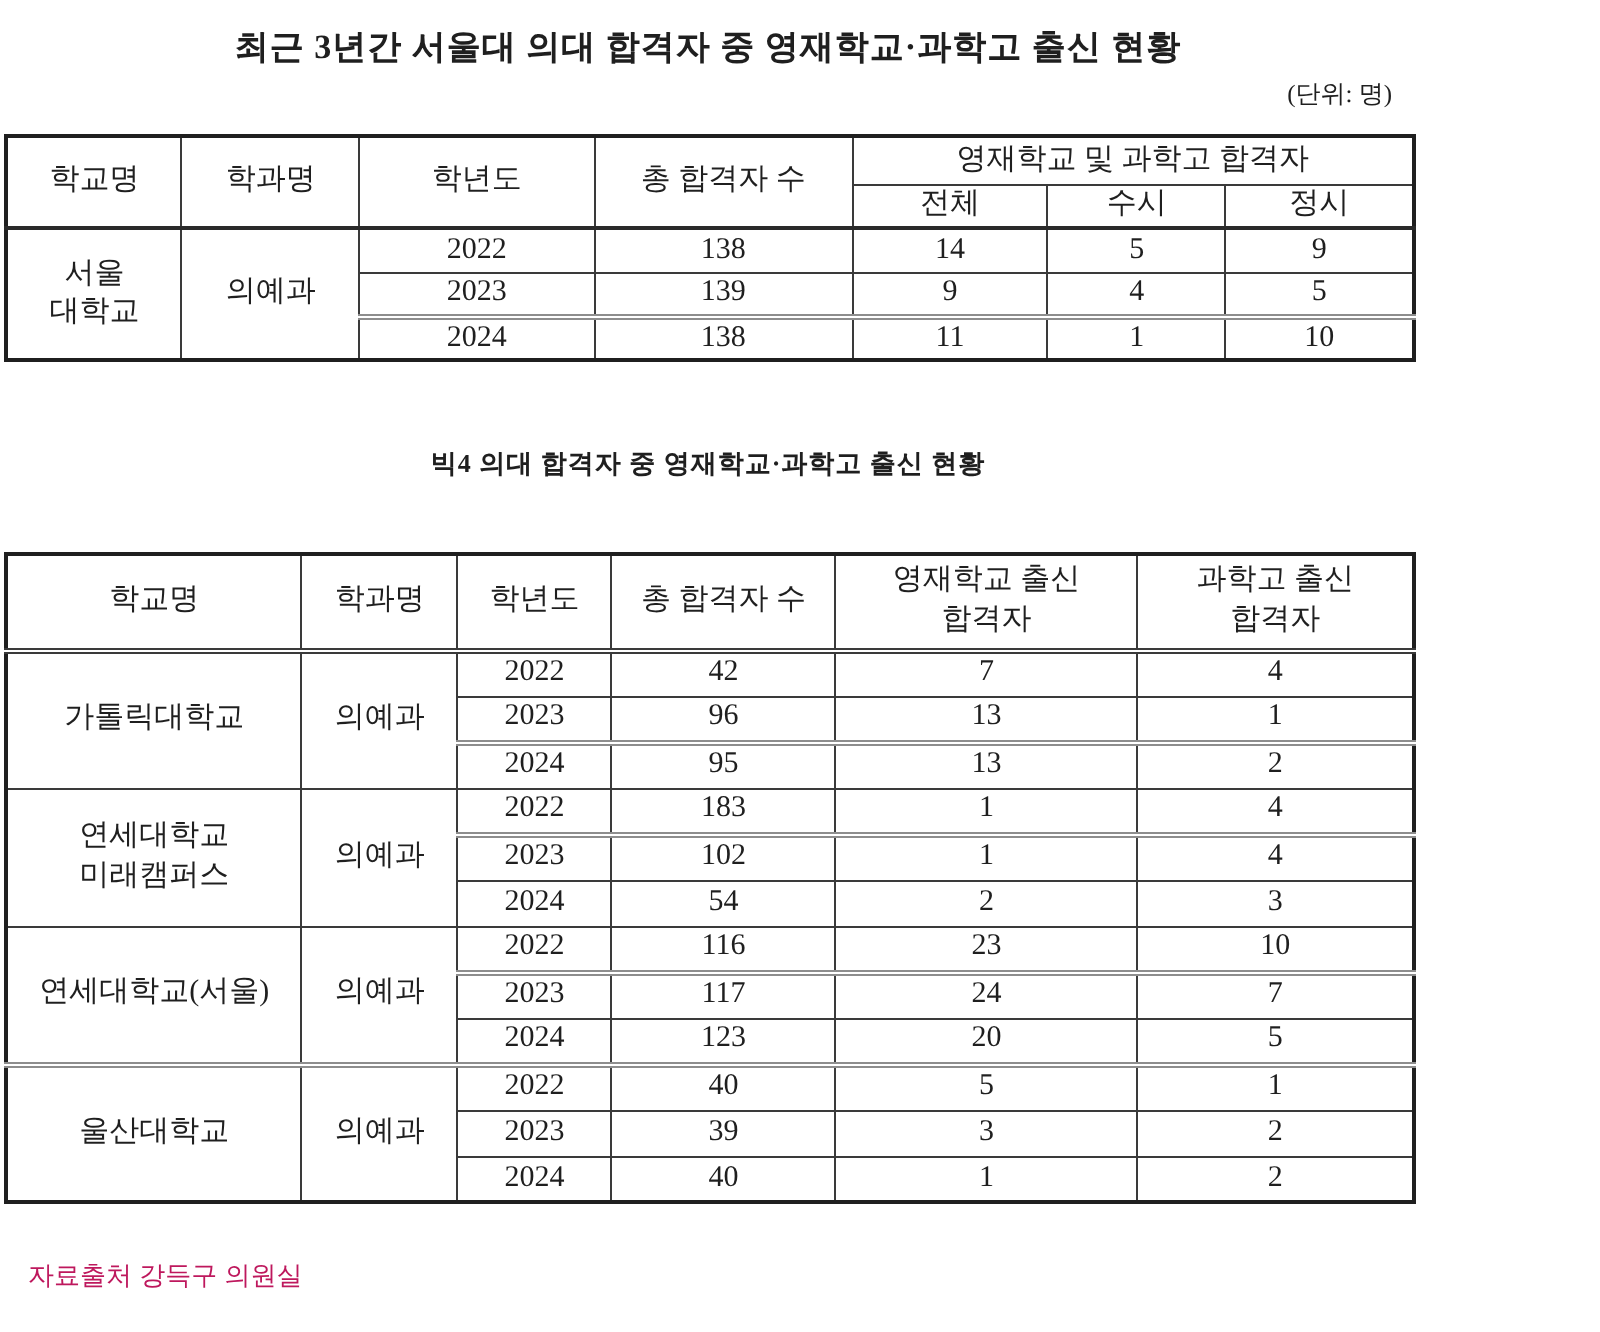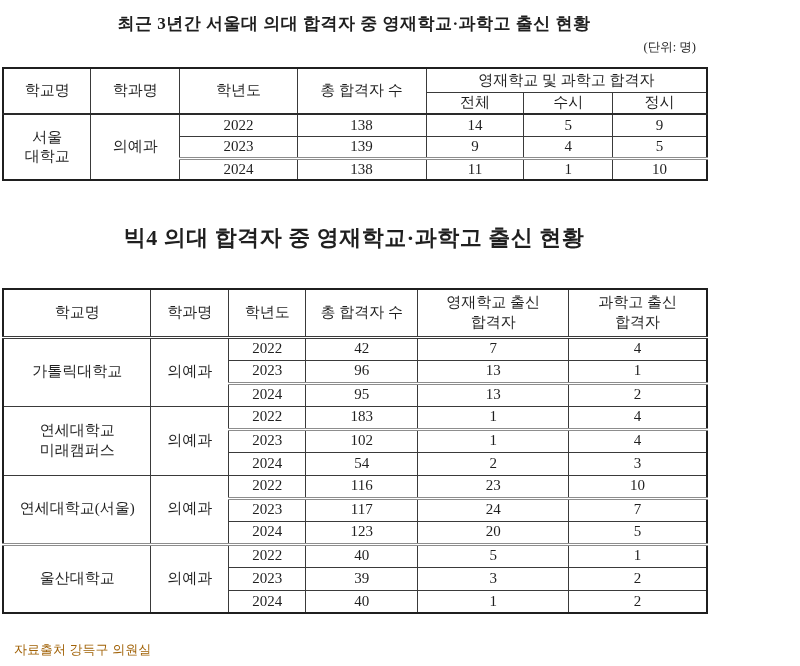--- a/index.html
+++ b/index.html
@@ -20,21 +20,21 @@
   }
   .unit-note {
     margin-top: 4px;
     padding-right: 12px;
     text-align: right;
     font-size: 12.5px;
   }
   .section-title {
     margin-top: 42px;
     text-align: center;
-    font-size: 22px;
+    font-size: 13px;
     font-weight: bold;
     letter-spacing: 0.5px;
   }
 
   table {
     border-collapse: collapse;
     table-layout: fixed;
     margin-left: 2px;
     border: 2px solid #1f1f1f;
   }
@@ -68,21 +68,21 @@
   
   #table2 tr.h th { border-bottom: 3px double #3a3a3a; }
   
   #table2 tr.sep td { border-top: 3px double #8d8d8d; }
 
   .source-note {
     margin-top: 27px;
     margin-left: 14px;
     font-family: "Liberation Sans", "DejaVu Sans", sans-serif;
     font-size: 13px;
-    color: #a16207;
+    color: #be185d;
   }
 </style>
 </head>
 <body>
 
 <div class="doc">
 
   <div class="main-title">최근 3년간 서울대 의대 합격자 중 영재학교·과학고 출신 현황</div>
   <div class="unit-note">(단위: 명)</div>
 

